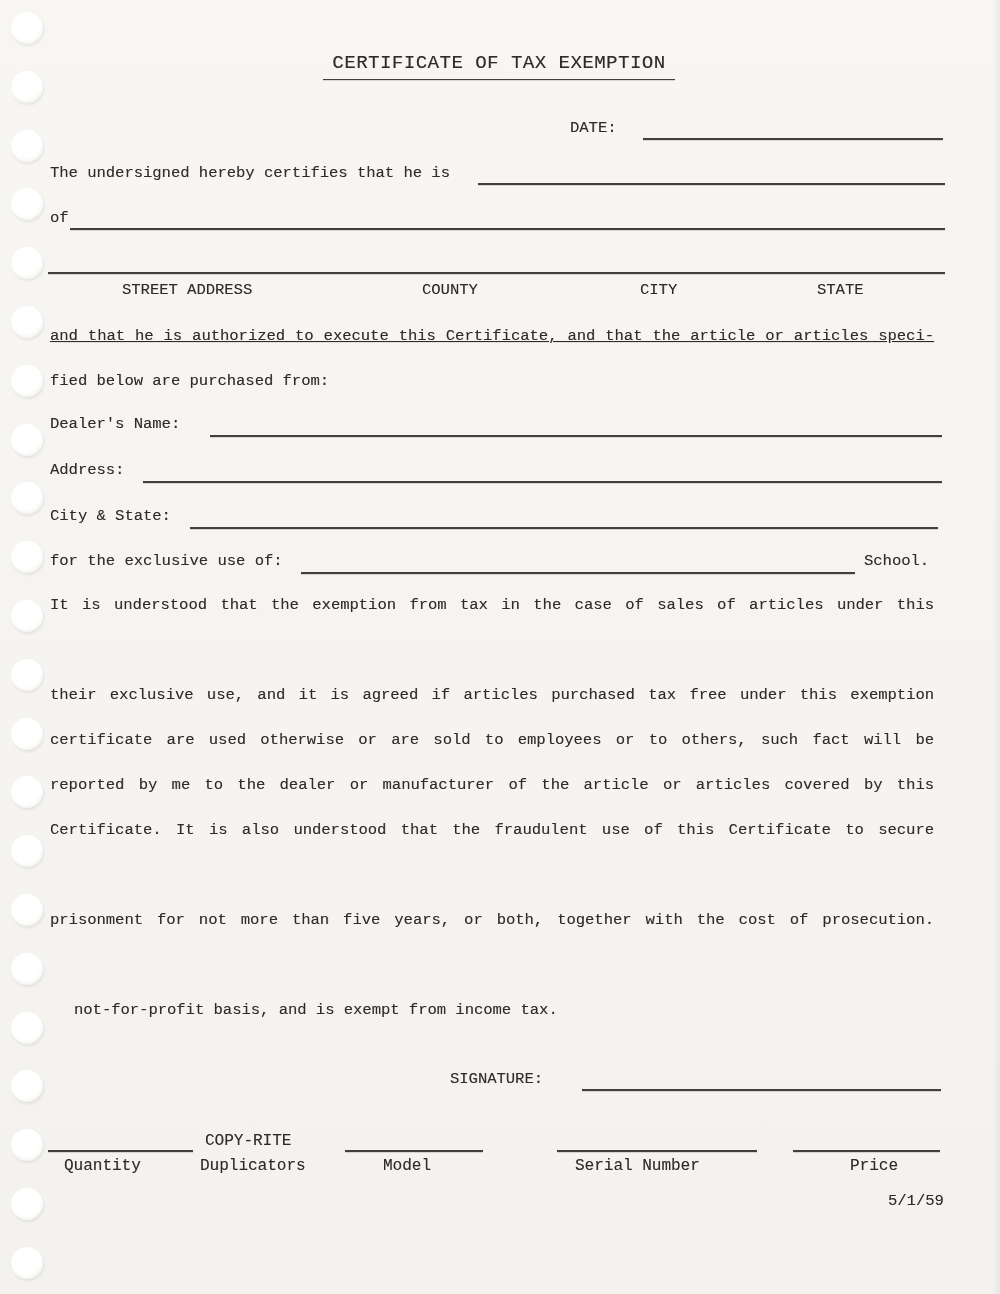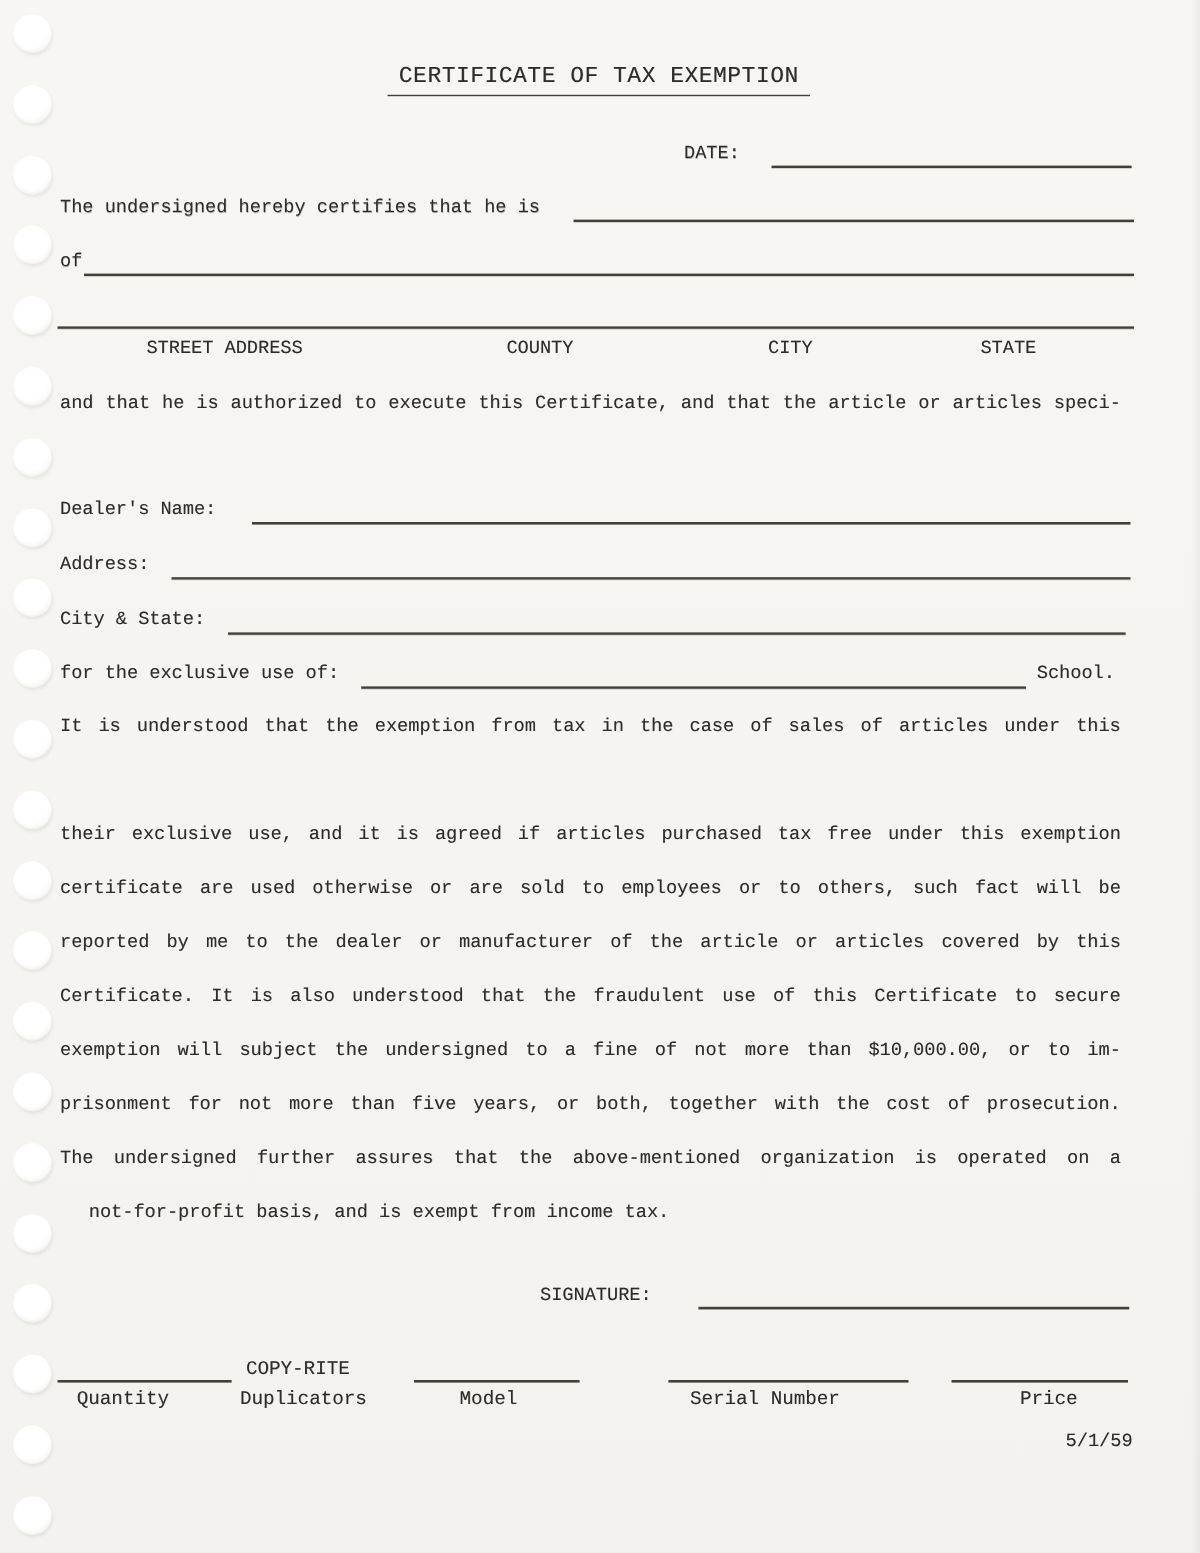--- a/index.html
+++ b/index.html
@@ -101,43 +101,42 @@
 
   <div class="txt" style="left:50px; top:209px;">of</div>
   <div class="rule" style="left:70px; top:228px; width:875px;"></div>
 
   <div class="rule" style="left:48px; top:272px; width:897px;"></div>
   <div class="txt col-label" style="left:122px; top:281px;">STREET ADDRESS</div>
   <div class="txt col-label" style="left:422px; top:281px;">COUNTY</div>
   <div class="txt col-label" style="left:612px; top:281px;margin-left:28px;">CITY</div>
   <div class="txt col-label" style="left:817px; top:281px;">STATE</div>
 
-  <div class="para-line just" style="top:327px;">and that he is authorized to execute this Certificate, and that the article or articles speci-</div>
+  <div class="para-line just" style="top:327px;text-decoration:underline;">and that he is authorized to execute this Certificate, and that the article or articles speci-</div>
+  <div class="para-line" style="top:372px;">fied below are purchased from:</div>
 
   <div class="txt" style="left:50px; top:415px;">Dealer's Name:</div>
   <div class="rule" style="left:210px; top:435px; width:732px;"></div>
 
   <div class="txt" style="left:50px; top:461px;">Address:</div>
   <div class="rule" style="left:143px; top:481px; width:799px;"></div>
 
   <div class="txt" style="left:50px; top:507px;">City &amp; State:</div>
   <div class="rule" style="left:190px; top:527px; width:748px;"></div>
 
   <div class="txt" style="left:50px; top:552px;">for the exclusive use of:</div>
   <div class="rule" style="left:301px; top:572px; width:554px;"></div>
   <div class="txt" style="left:864px; top:552px;">School.</div>
 
   <div class="para-line just" style="top:596px;">It is understood that the exemption from tax in the case of sales of articles under this</div>
   <div class="para-line just" style="top:686px;">their exclusive use, and it is agreed if articles purchased tax free under this exemption</div>
   <div class="para-line just" style="top:731px;">certificate are used otherwise or are sold to employees or to others, such fact will be</div>
   <div class="para-line just" style="top:776px;">reported by me to the dealer or manufacturer of the article or articles covered by this</div>
   <div class="para-line just" style="top:821px;">Certificate. It is also understood that the fraudulent use of this Certificate to secure</div>
-  <div class="para-line just" style="top:866px;">exemption will subject the undersigned to a fine of not more than $10,000.00, or to im-</div>
   <div class="para-line just" style="top:911px;">prisonment for not more than five years, or both, together with the cost of prosecution.</div>
-  <div class="para-line just" style="top:956px;">The undersigned further assures that the above-mentioned organization is operated on a</div>
   <div class="para-line" style="top:1001px;margin-left:24px;">not-for-profit basis, and is exempt from income tax.</div>
 
   <div class="txt" style="left:450px; top:1070px;">SIGNATURE:</div>
   <div class="rule" style="left:582px; top:1089px; width:359px;"></div>
 
   <div class="rule" style="left:48px; top:1150px; width:145px;"></div>
   <div class="txt bottom-label" style="left:64px; top:1157px;">Quantity</div>
 
   <div class="txt bottom-label" style="left:205px; top:1132px;">COPY-RITE</div>
   <div class="txt bottom-label" style="left:200px; top:1157px;">Duplicators</div>

